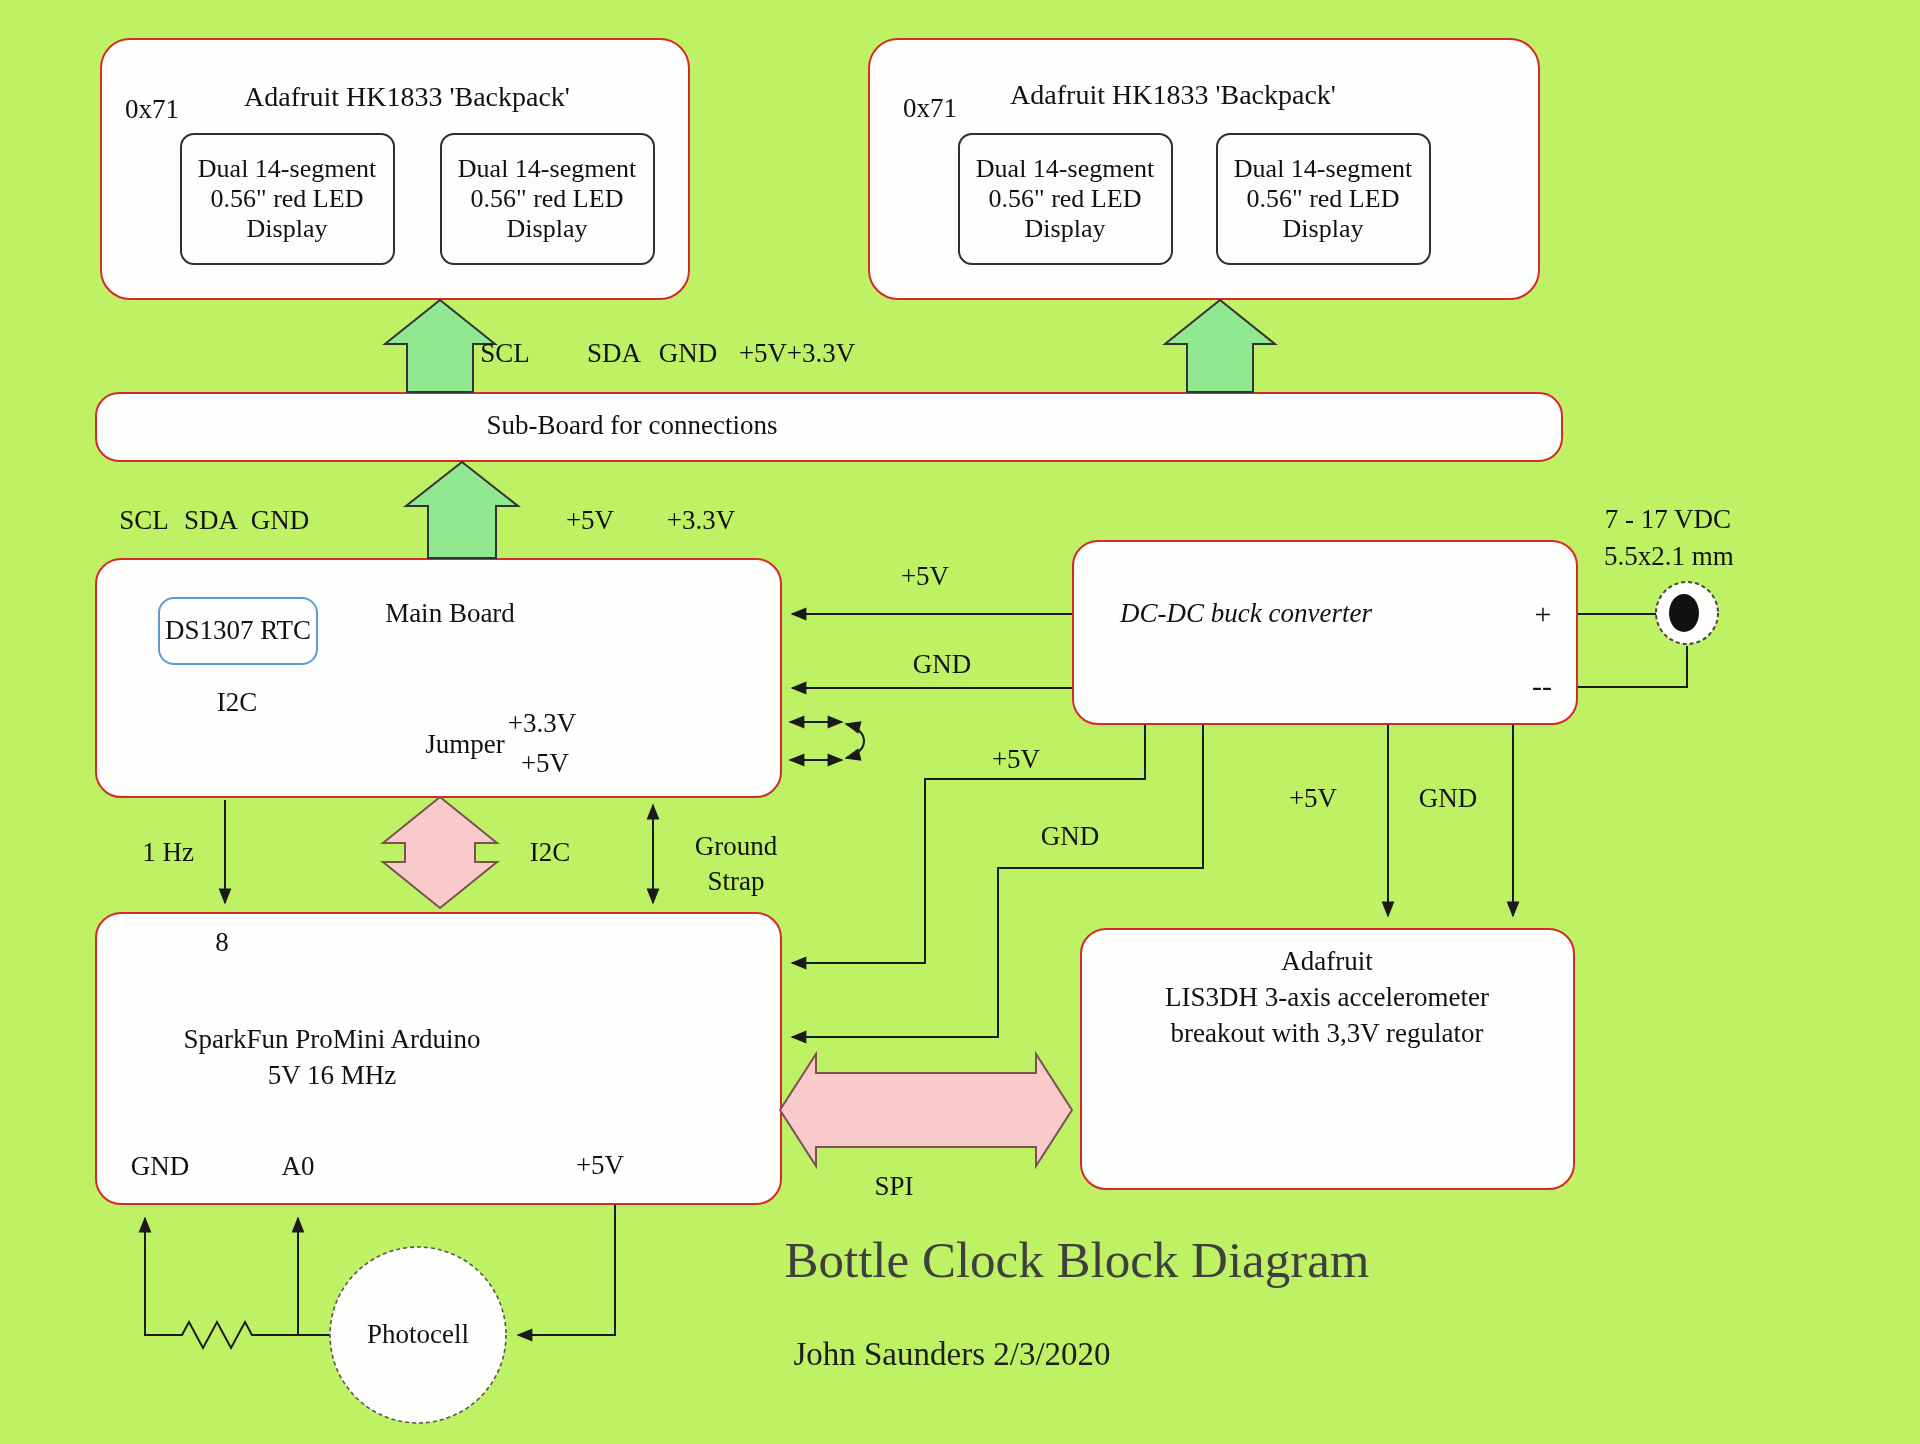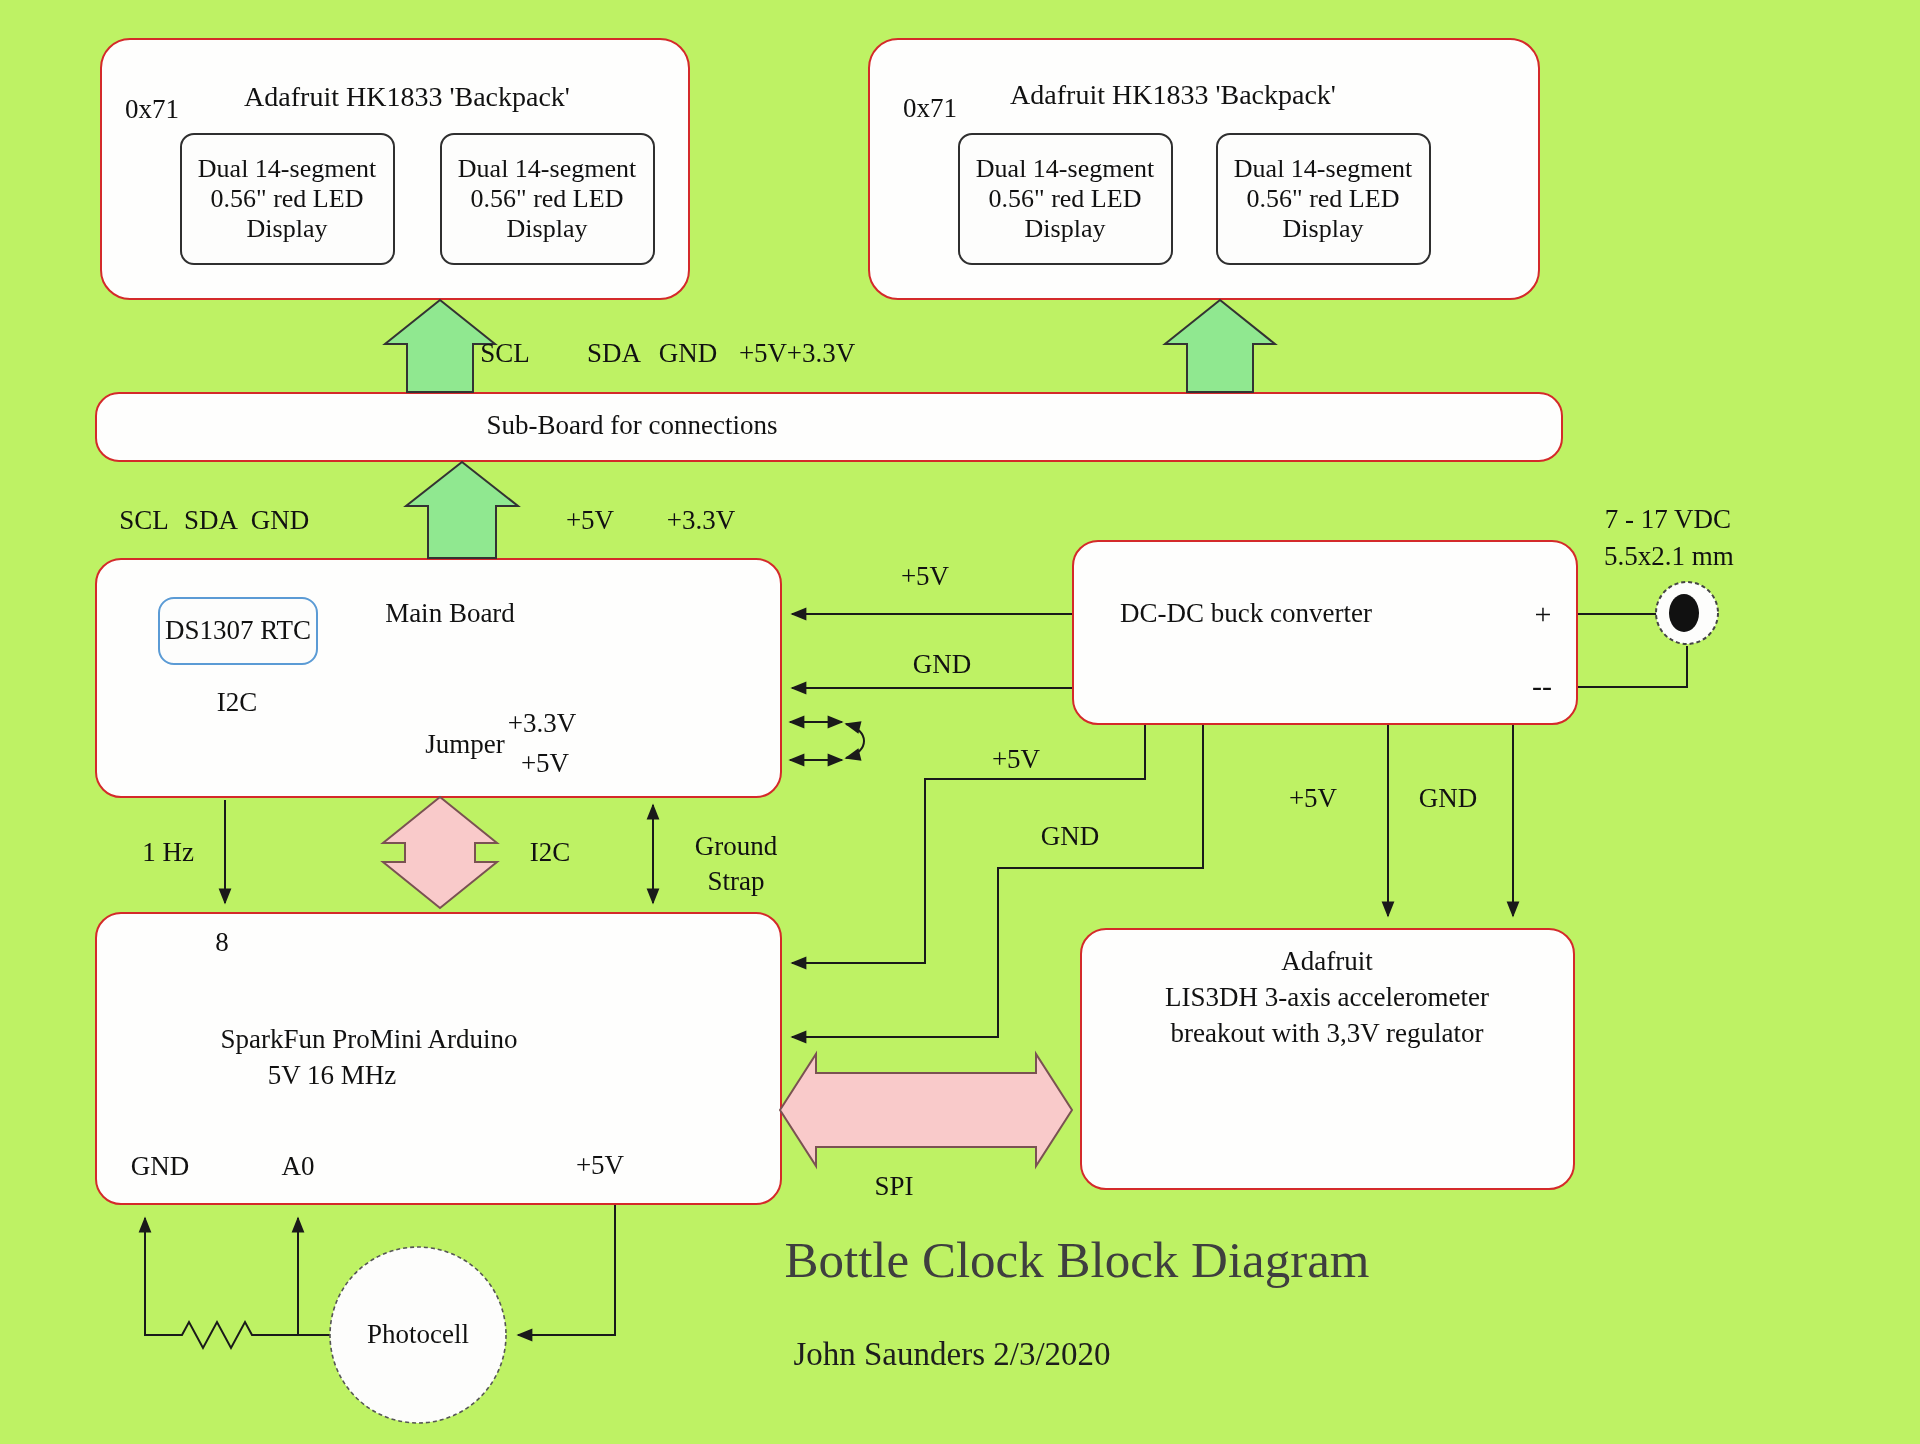--- a/index.html
+++ b/index.html
@@ -119,40 +119,40 @@
   <div class="lbl" style="left:590px;top:521px;">+5V</div>
   <div class="lbl" style="left:701px;top:521px;">+3.3V</div>
 
   <div class="lbl" style="left:450px;top:614px;">Main Board</div>
   <div class="lbl" style="left:238px;top:631px;">DS1307 RTC</div>
   <div class="lbl" style="left:237px;top:703px;">I2C</div>
   <div class="lbl" style="left:465px;top:745px;">Jumper</div>
   <div class="lbl" style="left:542px;top:724px;">+3.3V</div>
   <div class="lbl" style="left:545px;top:764px;">+5V</div>
 
-  <div class="lbl" style="left:1246px;top:614px;">DC-DC buck converter</div>
+  <div class="lbl" style="left:1246px;top:614px;font-style:italic;">DC-DC buck converter</div>
   <div class="lbl" style="left:1543px;top:614px;font-size:30px;">+</div>
   <div class="lbl" style="left:1542px;top:686px;font-size:30px;">--</div>
   <div class="lbl" style="left:1668px;top:520px;">7 - 17 VDC</div>
   <div class="lbl" style="left:1669px;top:557px;">5.5x2.1 mm</div>
 
   <div class="lbl" style="left:925px;top:577px;">+5V</div>
   <div class="lbl" style="left:942px;top:665px;">GND</div>
   <div class="lbl" style="left:1016px;top:760px;">+5V</div>
   <div class="lbl" style="left:1070px;top:837px;">GND</div>
   <div class="lbl" style="left:1313px;top:799px;">+5V</div>
   <div class="lbl" style="left:1448px;top:799px;">GND</div>
   <div class="lbl" style="left:168px;top:853px;">1 Hz</div>
   <div class="lbl" style="left:550px;top:853px;">I2C</div>
   <div class="lbl pre" style="left:736px;top:864px;line-height:1.3;font-family:Liberation Serif, serif;">Ground
 Strap</div>
   <div class="lbl" style="left:894px;top:1187px;">SPI</div>
 
   <div class="lbl" style="left:222px;top:943px;">8</div>
-  <div class="lbl" style="left:332px;top:1040px;margin-left:37px;">SparkFun ProMini Arduino</div>
+  <div class="lbl" style="left:332px;top:1040px;">SparkFun ProMini Arduino</div>
   <div class="lbl" style="left:332px;top:1076px;">5V 16 MHz</div>
   <div class="lbl" style="left:160px;top:1167px;">GND</div>
   <div class="lbl" style="left:298px;top:1167px;">A0</div>
   <div class="lbl" style="left:600px;top:1166px;">+5V</div>
 
   <div class="lbl pre" style="left:1327px;top:998px;line-height:1.33;">Adafruit
 LIS3DH 3-axis accelerometer
 breakout with 3,3V regulator</div>
 
   <div class="lbl" style="left:418px;top:1335px;">Photocell</div>

